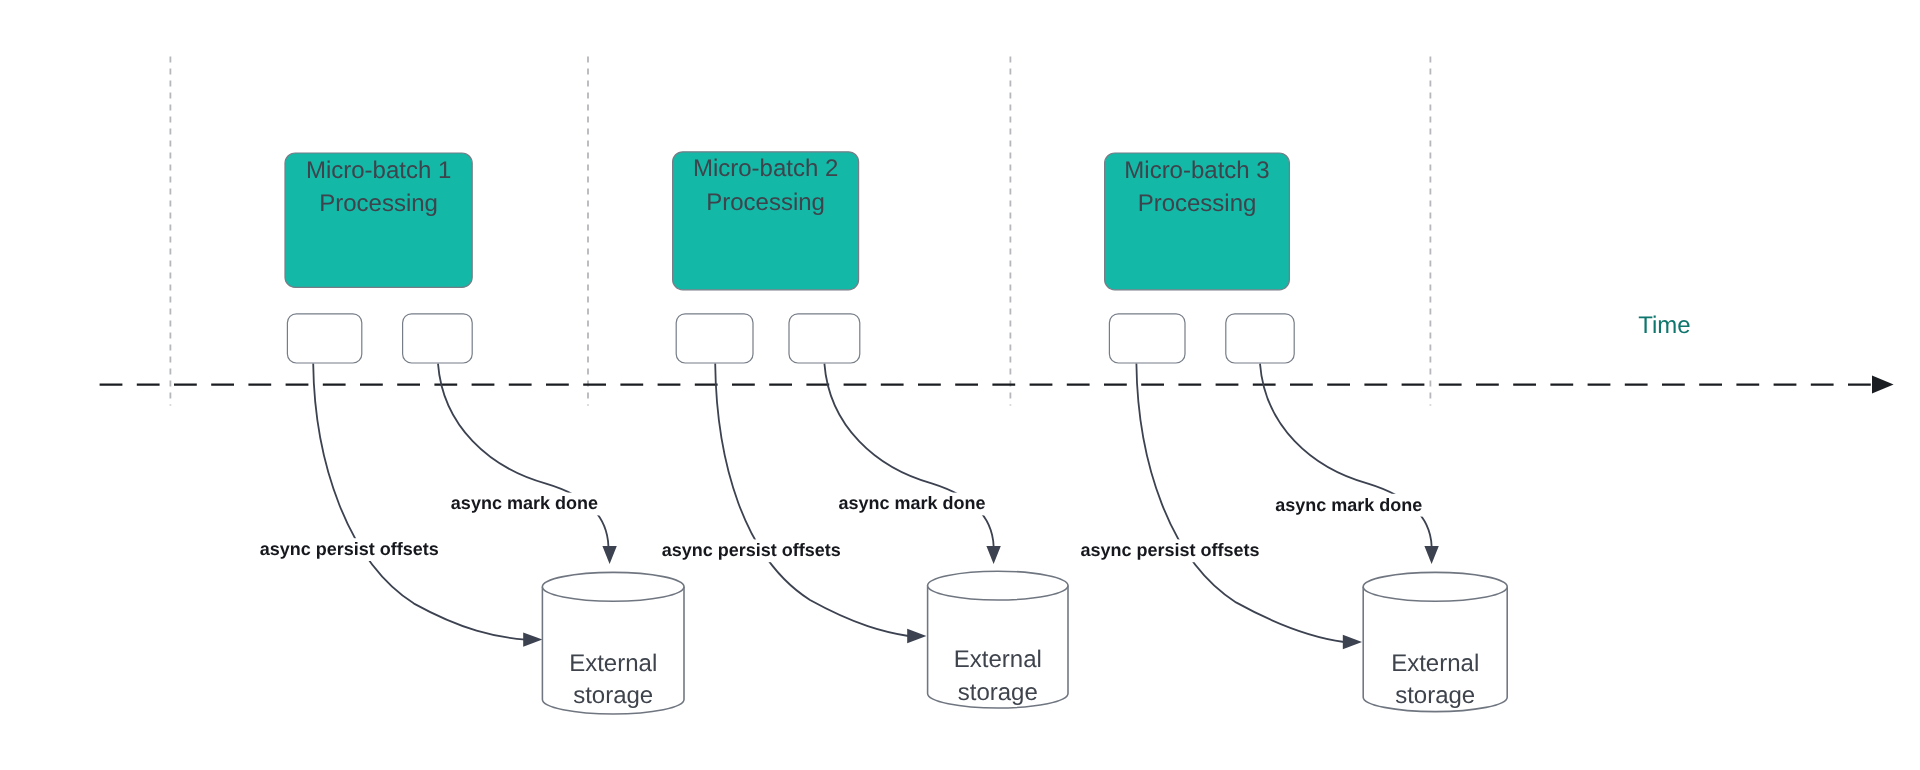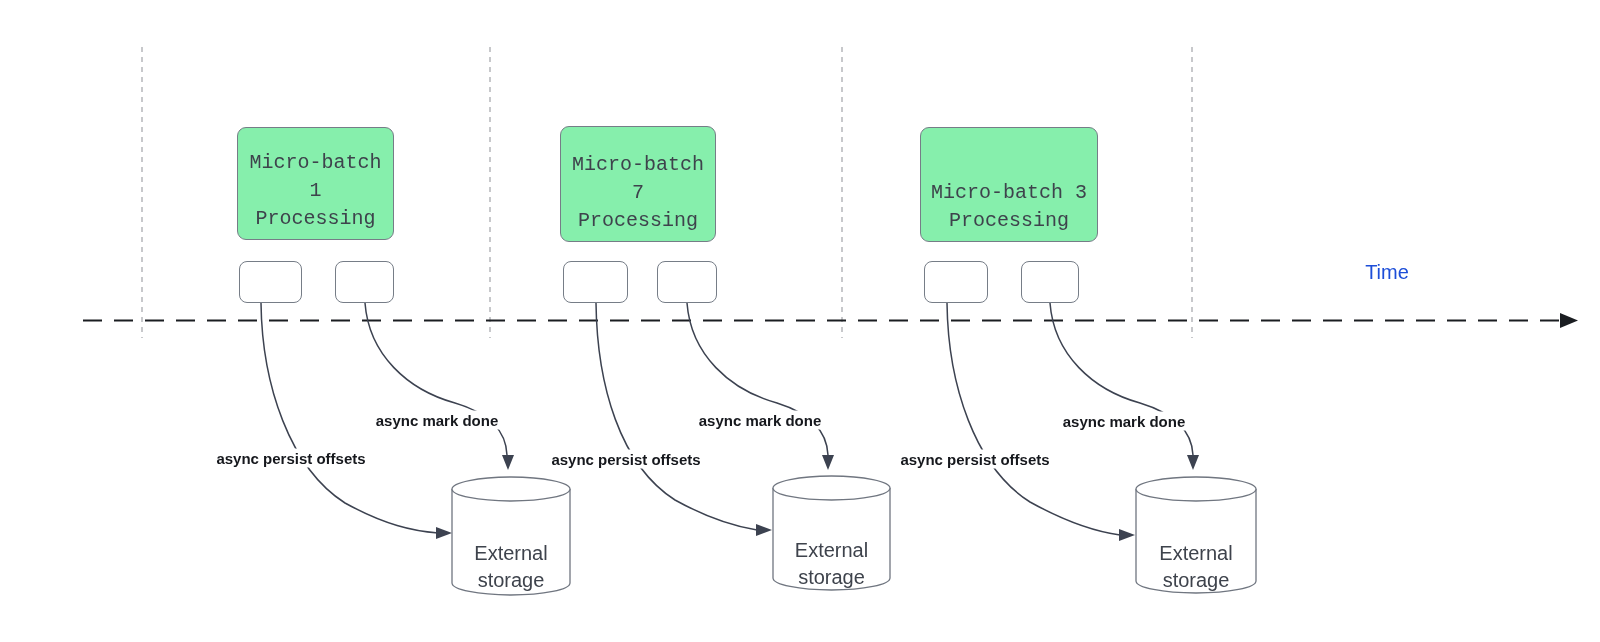--- a/index.html
+++ b/index.html
@@ -3,43 +3,43 @@
 <meta charset="utf-8">
 <style>
   html,body { margin:0; padding:0; background:#ffffff; }
   .canvas {
     position:relative; width:1600px; height:642px; background:#ffffff;
     font-family:"Liberation Sans", sans-serif; overflow:hidden;
   }
   .layer { position:absolute; left:0; top:0; }
   .node-box {
     position:absolute; box-sizing:border-box;
-    border:1px solid #767d87; border-radius:9px; background:#86efac;
-    display:flex; align-items:flex-end; justify-content:center;font-family:Liberation Mono, monospace;
+    border:1px solid #767d87; border-radius:9px; background:#14b8a6;
+    display:flex; align-items:flex-start; justify-content:center;
   }
   .node-box .node-text {
     color:#3e434c; font-size:20px; line-height:28px; text-align:center;
     white-space:pre-line; padding-bottom:6px;
   }
   .task-box {
     position:absolute; box-sizing:border-box; top:261px; height:42px;
     border:1px solid #767d87; border-radius:8px; background:#ffffff;
   }
   .edge-label {
     position:absolute; transform:translate(-50%,-50%);
     font-size:15px; font-weight:bold; color:#16181d;
     background:#ffffff; padding:1px 5px; white-space:nowrap;margin-top:32px;
   }
   .storage-text {
     position:absolute; text-align:center; color:#3e434c;
     font-size:20px; line-height:27px; white-space:pre-line;margin-top:36px;
   }
   .time-label {
     position:absolute; transform:translate(-50%,-50%);
-    font-size:20px; color:#1d4ed8; white-space:nowrap;
+    font-size:20px; color:#0f766e; white-space:nowrap;
   }
 </style>
 </head>
 <body>
 
 <div class="canvas">
 
   <svg class="layer" width="1600" height="642" viewBox="0 0 1600 642">
 
     <line x1="142" y1="47" x2="142" y2="338" stroke="#b5b7bb" stroke-width="1.5" stroke-dasharray="5 5"></line>
@@ -84,31 +84,31 @@
 Processing</span>
   </div>
   <div class="task-box" style="left:239px;width:63px"></div>
   <div class="task-box" style="left:335px;width:59px"></div>
   <div class="edge-label" style="left:291px;top:426px">async persist offsets</div>
   <div class="edge-label" style="left:437px;top:388px">async mark done</div>
   <div class="storage-text" style="left:452px;top:504px;width:118px">External
 storage</div>
 
   <div class="node-box" style="left:560px;top:126px;width:156px;height:116px">
-    <span class="node-text">Micro-batch 7
+    <span class="node-text">Micro-batch 2
 Processing</span>
   </div>
   <div class="task-box" style="left:563px;width:65px"></div>
   <div class="task-box" style="left:657px;width:60px"></div>
   <div class="edge-label" style="left:626px;top:427px">async persist offsets</div>
   <div class="edge-label" style="left:760px;top:388px">async mark done</div>
   <div class="storage-text" style="left:773px;top:501px;width:117px">External
 storage</div>
 
-  <div class="node-box" style="left:920px;top:127px;width:178px;height:115px">
+  <div class="node-box" style="left:920px;top:127px;width:155px;height:115px">
     <span class="node-text">Micro-batch 3
 Processing</span>
   </div>
   <div class="task-box" style="left:924px;width:64px"></div>
   <div class="task-box" style="left:1021px;width:58px"></div>
   <div class="edge-label" style="left:975px;top:427px">async persist offsets</div>
   <div class="edge-label" style="left:1124px;top:389px">async mark done</div>
   <div class="storage-text" style="left:1136px;top:504px;width:120px">External
 storage</div>
 

